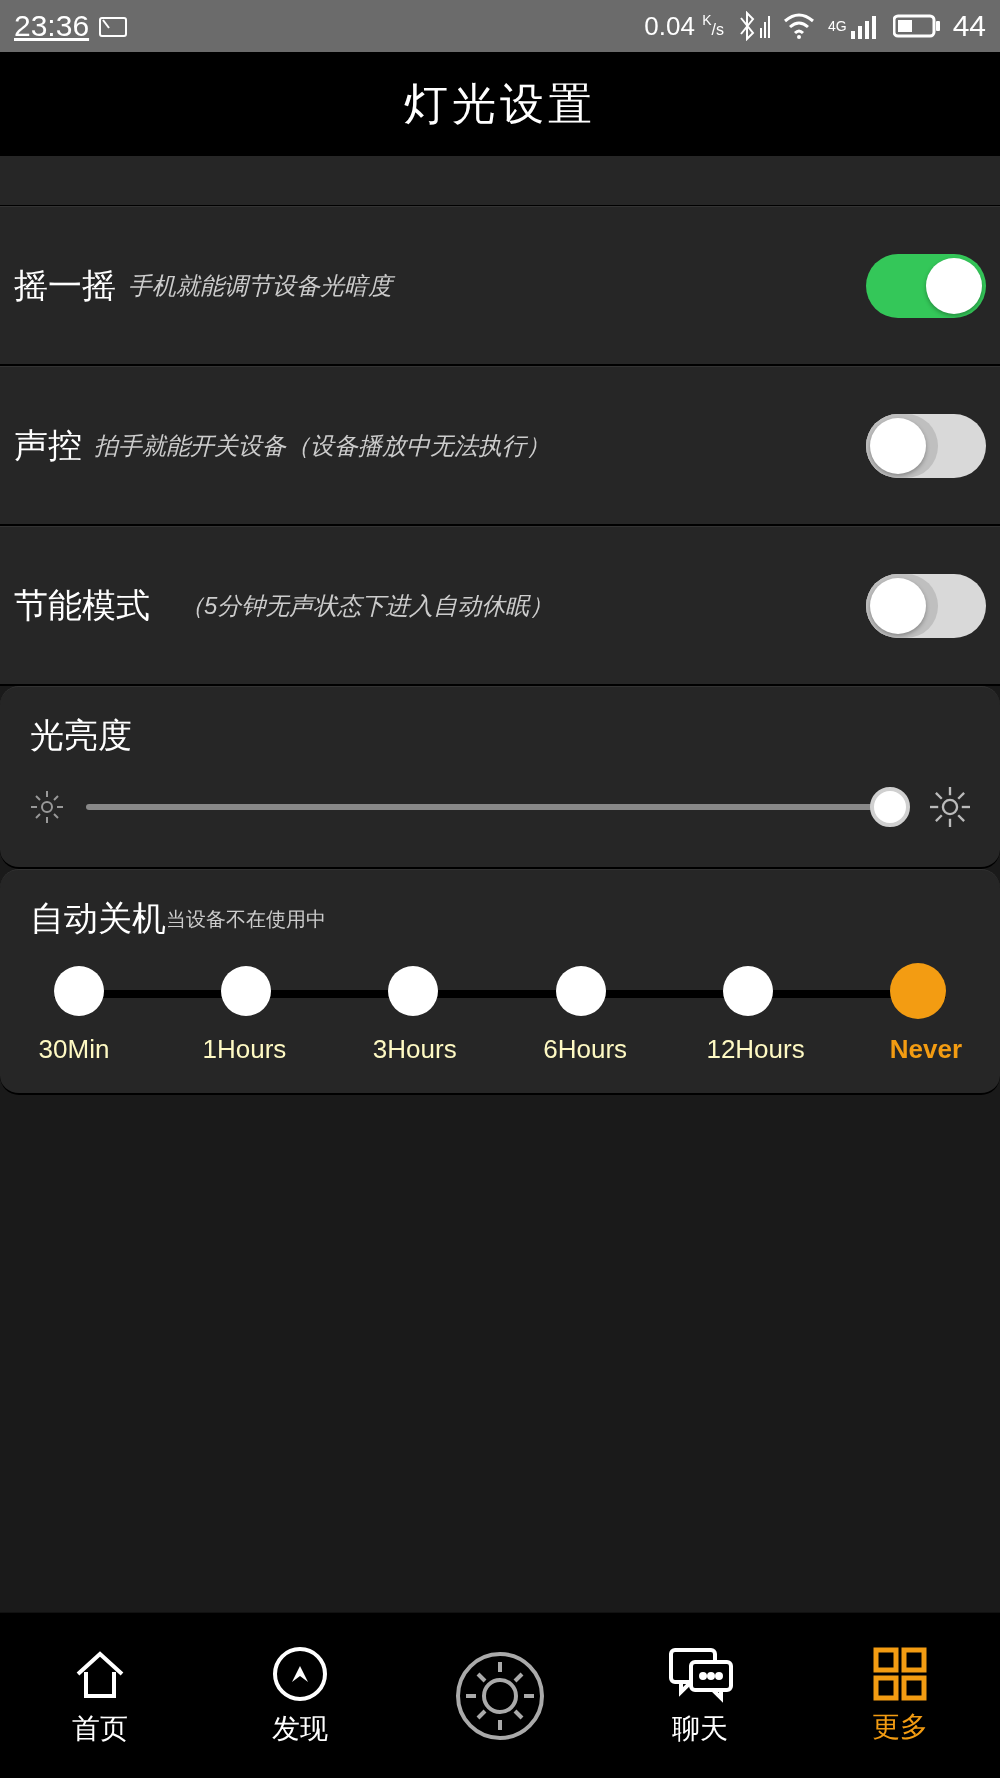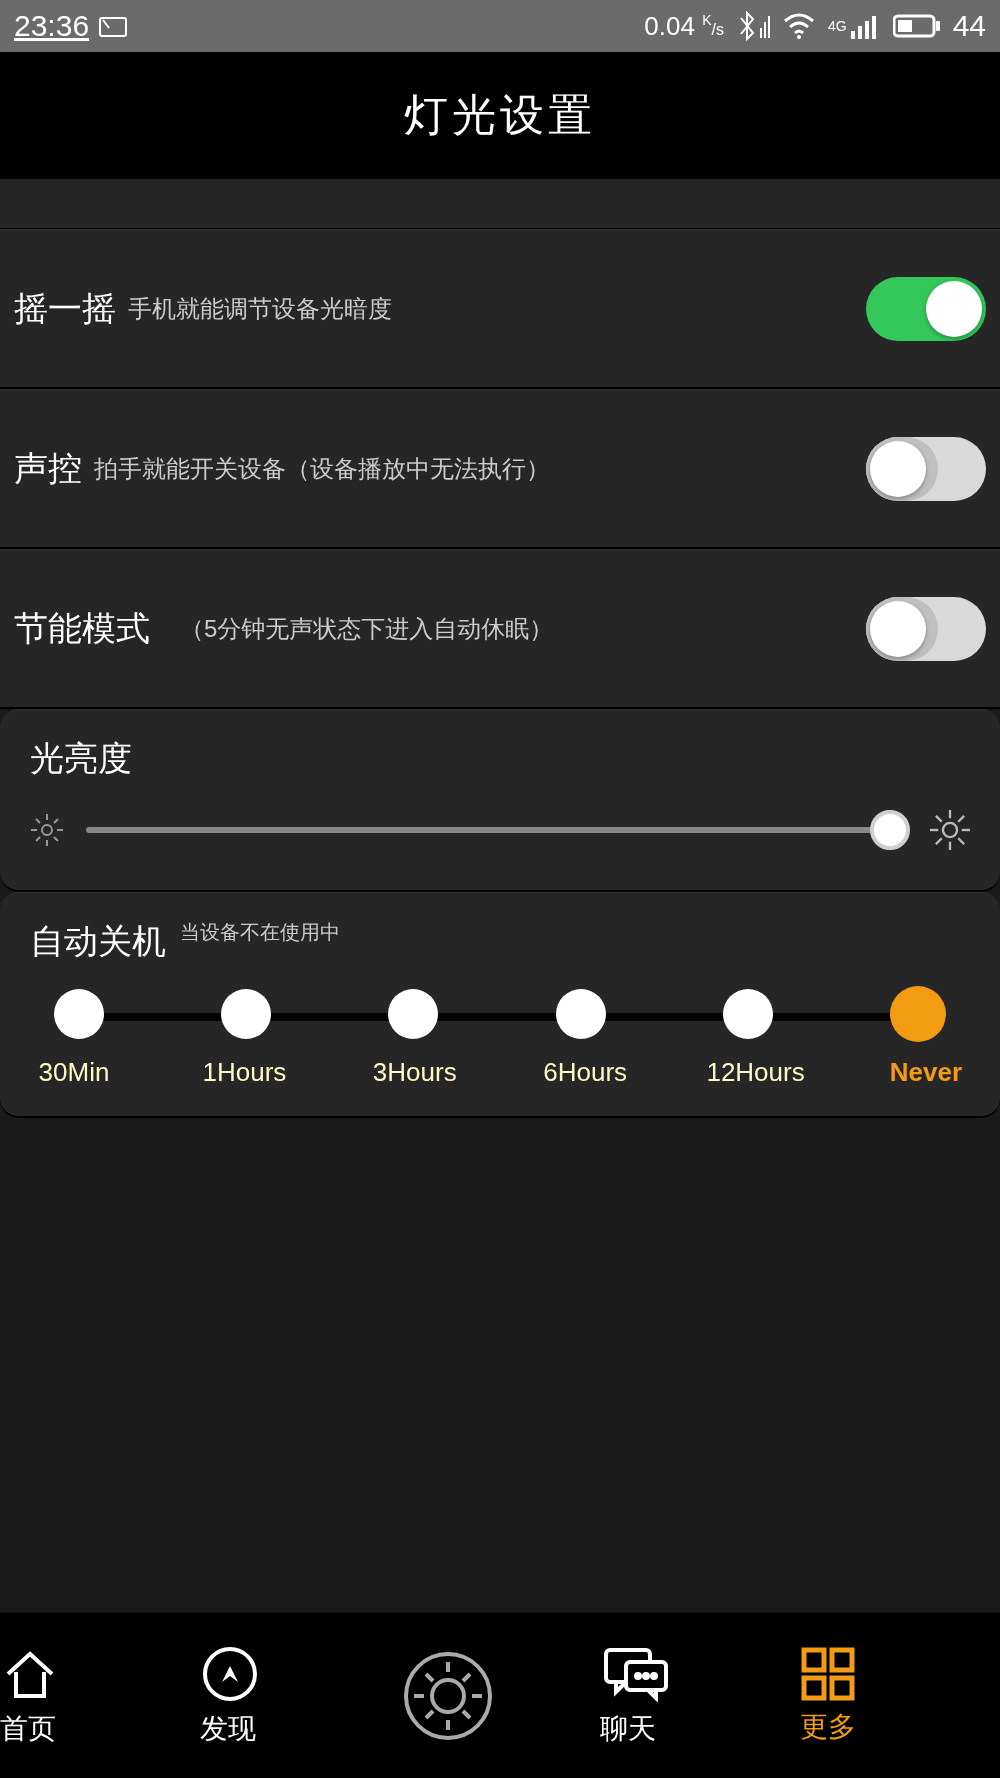--- a/index.html
+++ b/index.html
@@ -23,41 +23,41 @@
     color: #fff;
   }
   .statusbar .left { display: flex; align-items: center; gap: 10px; text-decoration: underline; }
   .statusbar .spacer { flex: 1; }
   .statusbar .right { display: flex; align-items: center; gap: 12px; }
   .statusbar .speed { font-size: 26px; }
   .statusbar .speed sup { font-size: 14px; vertical-align: super; }
   .ico { display:inline-flex; align-items:center; justify-content:center; }
   
   .header {
-    height: 127px;
+    height: 104px;
     background: #000;
     display: flex;
     align-items: center;
     justify-content: center;
     font-size: 44px;
     letter-spacing: 4px;
   }
   .gap { height: 50px; background: #262626; border-bottom: 1px solid #000; }
   
   .row {
     background: #262626;
     border-bottom: 2px solid #000;
     border-top: 1px solid #333;
     padding: 0 14px;
     min-height: 160px;
     display: flex;
     align-items: center;
   }
   .row .title { font-size: 34px; color:#fff; }
-  .row .sub { font-size: 24px; color: #ccc; margin-left: 12px; }
+  .row .sub { font-size: 24px; color: #ccc; margin-left: 12px; font-style: italic; }
   .row .grow { flex: 1; }
   
   .toggle {
     width: 120px; height: 64px; border-radius: 40px;
     position: relative; background: #c9c9c9;
   }
   .toggle.on { background: #34c759; }
   .toggle .knob {
     position: absolute; top: 4px; width: 56px; height: 56px; border-radius: 50%;
     background: #fff; box-shadow: 0 2px 4px rgba(0,0,0,.3);
@@ -81,35 +81,35 @@
   .slider {
     flex:1; height: 6px; background: #888; border-radius: 3px; position: relative;
   }
   .slider .thumb {
     position:absolute; right:-2px; top:50%; transform:translate(0,-50%);
     width: 40px; height:40px; border-radius:50%; background:#fff;
     border: 4px solid #d0d0d0;
   }
   .sun-sm, .sun-lg { color:#aaa; }
   
-  .auto-title-row{ display:flex; align-items:flex-start; gap:14px; margin-bottom: 24px;}
+  .auto-title-row{ display:flex; align-items:center; margin-bottom: 24px;}
   .steps { position:relative; height: 60px; margin: 0 24px; }
   .steps .line { position:absolute; top:24px; left:0; right:0; height:8px; background:#000; }
   .steps .dots { position:absolute; inset:0; display:flex; justify-content:space-between; }
   .dot { width:50px; height:50px; border-radius:50%; background:#fff; }
   .dot.sel { background:#f39c12; width:56px;height:56px; margin-top:-3px;}
   .labels { display:flex; justify-content:space-between; margin: 8px -6px 0 -6px; }
   .labels span { font-size:26px; color:#fef9c3; width:100px; text-align:center; }
   .labels span.sel { color:#f39c12; font-weight:600; }
   
   .nav {
     position:absolute; bottom:0; left:0; right:0; height:166px;
     background:#000; display:flex; border-top:1px solid #111;
   }
-  .nav-item{ flex:1; display:flex; flex-direction:column; align-items:flex-start; justify-content:center; gap:6px; color:#fff; font-size:28px;}
+  .nav-item{ flex:1; display:flex; flex-direction:column; align-items:center; justify-content:center; gap:6px; color:#fff; font-size:28px;}
   .nav-item.center{ justify-content:center; }
   .nav-item.more{ color:#f39c12; }
   .watermark{
     position:absolute; right:6px; bottom:96px; font-size:22px; color:#eee;
     display:flex; align-items:center; gap:6px;
   }
   .watermark .c{ width:30px;height:30px;border-radius:50%;background:#fff;color:#000;display:flex;align-items:center;justify-content:center;font-size:16px;font-weight:700;}
 </style>
 </head>
 <body>

